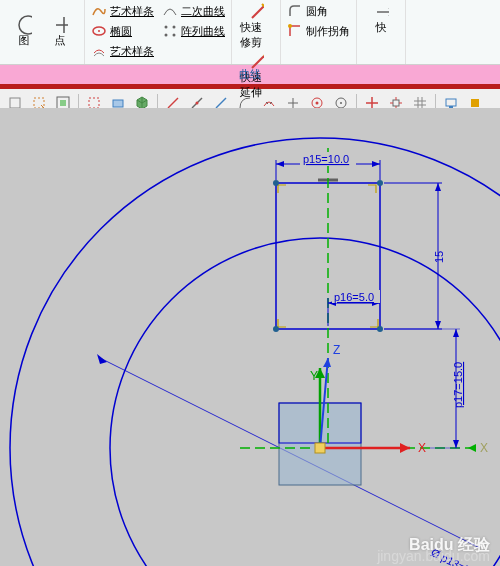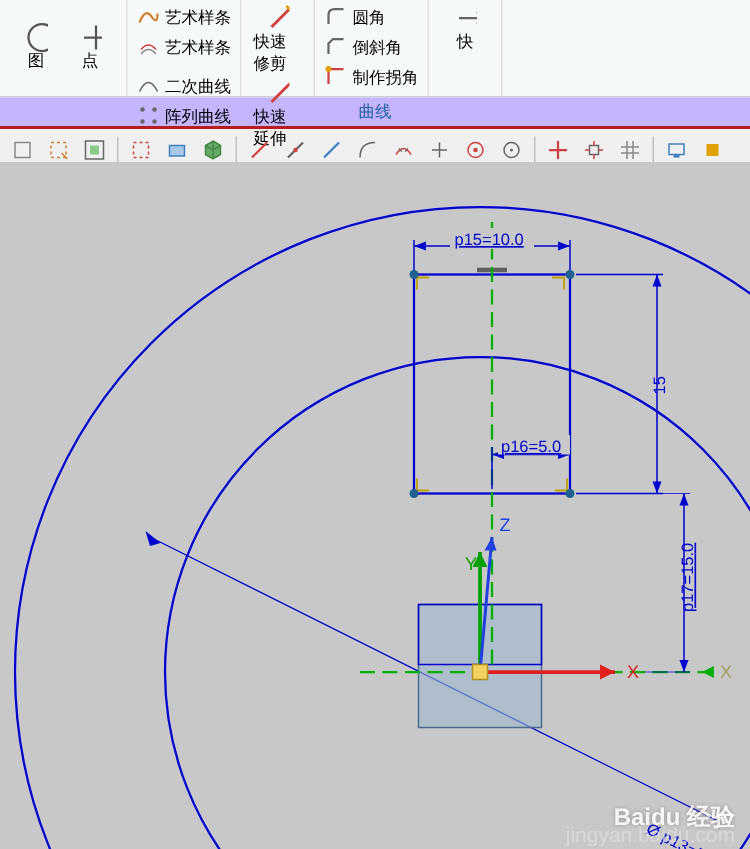--- a/index.html
+++ b/index.html
@@ -3,21 +3,21 @@
 <meta charset="utf-8">
 <style>
 * { margin: 0; padding: 0; box-sizing: border-box; }
 body { font-family: "Microsoft YaHei", sans-serif; font-size: 11px; background: #fff; width: 500px; height: 566px; overflow: hidden; position: relative; }
 .ribbon { background: #f5f9f9; border-bottom: 1px solid #d0d0d0; height: 65px; display: flex; }
 .ribbon-group { display: flex; flex-direction: column; border-right: 1px solid #e0e0e0; padding: 2px 6px; }
 .ribbon-col { display: flex; flex-direction: column; gap: 2px; }
 .ribbon-row { display: flex; align-items: center; gap: 3px; height: 18px; cursor: pointer; }
 .big-btn { display: flex; flex-direction: column; align-items: center; justify-content: center; width: 36px; cursor: pointer; padding: 2px; }
 .ribbon-icon { width: 16px; height: 16px; display: inline-flex; align-items: center; justify-content: center; }
-.group-label { text-align: center; color: #2060a0; font-size: 11px; padding: 2px 0; border-bottom: 2px solid #b91c1c; background: #c4b5fd; }
+.group-label { text-align: center; color: #2060a0; font-size: 11px; padding: 2px 0; border-bottom: 5px solid #b91c1c; background: #f9a8d4; }
 .toolbar { background: #f0f0f0; border-bottom: 1px solid #c0c0c0; height: 28px; display: flex; align-items: center; padding: 0 4px; gap: 2px; }
 .tb-btn { width: 22px; height: 22px; display: flex; align-items: center; justify-content: center; cursor: pointer; border: 1px solid transparent; }
 .tb-sep { width: 1px; height: 18px; background: #c0c0c0; margin: 0 2px; }
 .canvas { position: absolute; top: 108px; left: 0; right: 0; bottom: 0; background: #c8c8c8; overflow: hidden; }
 .watermark { position: absolute; bottom: 10px; right: 10px; color: #fff; font-size: 16px; font-weight: bold; opacity: 0.85; text-shadow: 0 0 3px rgba(0,0,0,0.3); margin-left: 27px; }
 .watermark-sub { position: absolute; bottom: 2px; right: 10px; color: #e0e0e0; font-size: 14px; opacity: 0.7; }
 svg text { font-family: sans-serif; }
 </style>
 </head>
 <body>
@@ -37,29 +37,38 @@
         <span class="ribbon-icon">
           <svg width="24" height="24">
               <path d="M12 4v16M4 12h16" stroke="#555" stroke-width="1.5"></path>
             </svg>
         </span>
         <span>点</span>
       </div>
     </div>
   </div>
 
-  <div class="ribbon-group" style="flex-direction:column;gap:8px;">
+  <div class="ribbon-group" style="flex-direction:row;gap:8px;text-decoration:underline;">
     <div class="ribbon-col">
       <div class="ribbon-row">
         <span class="ribbon-icon">
             <svg width="16" height="16">
               <path d="M2 12 Q6 2 10 8 T14 6" stroke="#d08030" fill="none" stroke-width="1.5"></path>
             </svg>
           </span>
         <span>艺术样条</span>
+      </div>
+      <div class="ribbon-row">
+        <span class="ribbon-icon">
+            <svg width="16" height="16">
+              <ellipse cx="8" cy="8" rx="6" ry="4" stroke="#d04040" fill="none" stroke-width="1.5"></ellipse>
+              <circle cx="8" cy="8" r="1" fill="#d04040"></circle>
+            </svg>
+          </span>
+        <span>椭圆</span>
       </div>
       <div class="ribbon-row">
         <span class="ribbon-icon">
             <svg width="16" height="16">
               <path d="M3 10 Q8 4 13 10" stroke="#d04040" fill="none"></path>
               <path d="M3 13 Q8 7 13 13" stroke="#888" fill="none"></path>
             </svg>
           </span>
         <span>艺术样条</span>
       </div>
@@ -110,28 +119,20 @@
 
   <div class="ribbon-group">
     <div class="ribbon-col">
       <div class="ribbon-row">
         <span class="ribbon-icon">
             <svg width="16" height="16">
               <path d="M3 13 L3 7 Q3 3 7 3 L13 3" stroke="#666" fill="none" stroke-width="1.5"></path>
             </svg>
           </span>
         <span>圆角</span>
-      </div>
-      <div class="ribbon-row">
-        <span class="ribbon-icon">
-            <svg width="16" height="16">
-              <path d="M3 13 L3 6 L6 3 L13 3" stroke="#666" fill="none" stroke-width="1.5"></path>
-            </svg>
-          </span>
-        <span>倒斜角</span>
       </div>
       <div class="ribbon-row">
         <span class="ribbon-icon">
             <svg width="16" height="16">
               <path d="M3 13 L3 3 L13 3" stroke="#d04040" fill="none" stroke-width="1.5"></path>
               <circle cx="3" cy="3" r="2" fill="#e0a000"></circle>
             </svg>
           </span>
         <span>制作拐角</span>
       </div>

